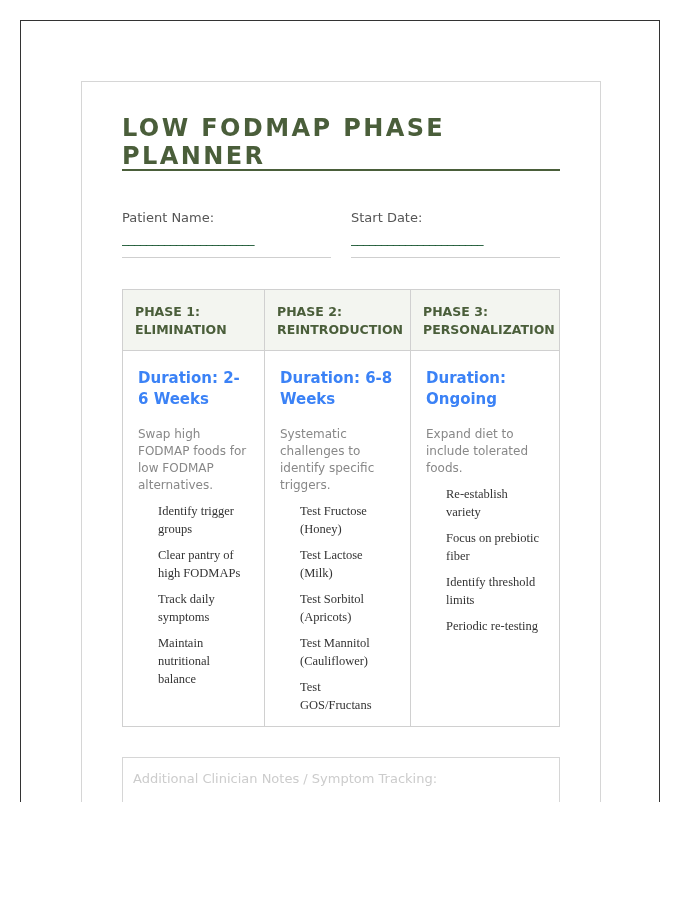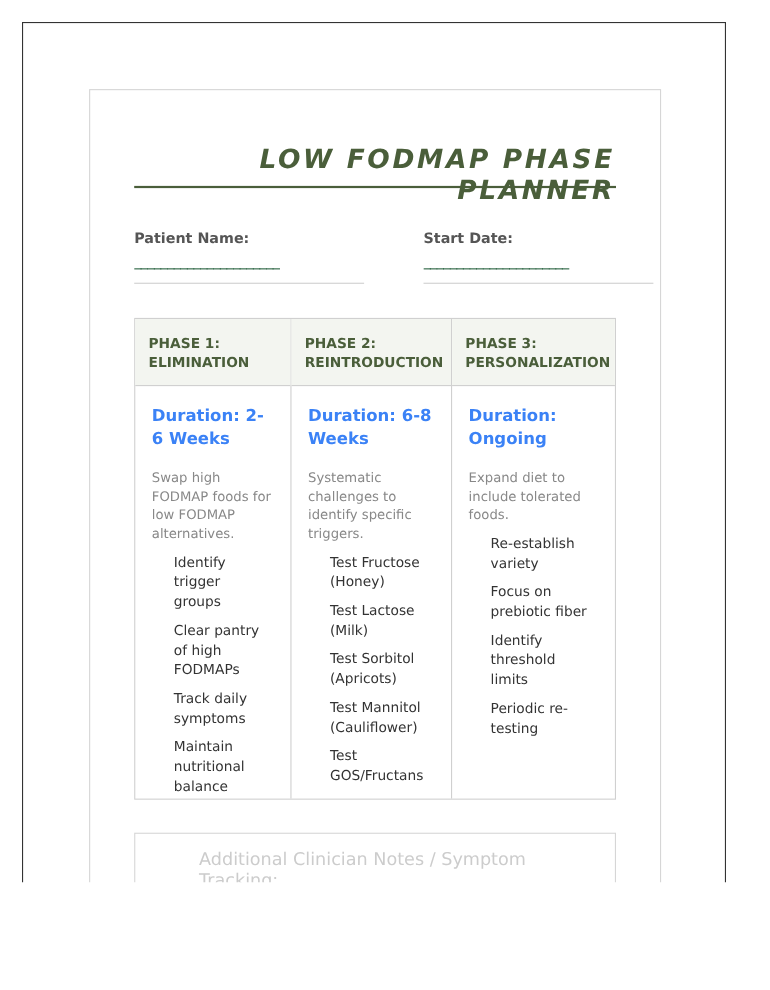--- a/index.html
+++ b/index.html
@@ -3,60 +3,60 @@
 <meta charset="utf-8">
 <style>
   html, body { margin:0; padding:0; background:#ffffff; }
   body { width:700px; height:900px; position:relative; overflow:hidden;
          font-family:"DejaVu Sans", "Liberation Sans", sans-serif; }
   .viewport { position:absolute; left:0; top:0; width:700px; height:802px; overflow:hidden; }
   .outer-frame { position:absolute; left:20px; top:20px; width:640px; height:900px;
                  border:1px solid #333333; box-sizing:border-box; background:#ffffff; }
   .page { position:absolute; left:81px; top:81px; width:520px; height:900px;
           border:1px solid #d6d6d6; box-sizing:border-box; background:#ffffff; }
-  .title { position:absolute; left:122px; top:131px; width:437px; text-align:right;
+  .title { position:absolute; left:122px; top:114px; width:437px; text-align:left;
            font-size:24px; font-weight:bold; letter-spacing:2.4px; color:#4a5e3a;
-           font-family:"DejaVu Sans", sans-serif;font-style:italic; }
+           font-family:"DejaVu Sans", sans-serif; }
   .title-rule { position:absolute; left:122px; top:169px; width:438px; height:2px; background:#4a5e3a; }
   .field { position:absolute; top:210px; width:209px; }
-  .field-label { font-size:13px; color:#555555; font-family:"DejaVu Sans", sans-serif;font-weight:bold; }
+  .field-label { font-size:13px; color:#555555; font-family:"DejaVu Sans", sans-serif; }
   .field-blank { margin-top:6px; font-size:13px; color:#14532d; letter-spacing:-0.5px; white-space:nowrap; overflow:hidden;}
   .field-line { position:absolute; top:47px; left:0; width:100%; height:1px; background:#cfcfcf; }
   .phase-table { position:absolute; left:122px; top:289px; width:438px; height:438px;
                  border:1px solid #d0d0d0; box-sizing:border-box; display:flex; }
   .col { position:relative; border-right:1px solid #d0d0d0; box-sizing:border-box; }
   .col:last-child { border-right:none; }
   .col-head { height:61px; background:#f3f5f0; border-bottom:1px solid #d0d0d0; box-sizing:border-box;
               padding:13px 12px 0 12px; font-size:12.5px; font-weight:bold; color:#4a5e3a; line-height:18px; }
   .col-body { padding:17px 14px 0 15px; }
   .duration { font-size:15px; font-weight:bold; color:#3b82f6; line-height:21px; }
   .desc { margin-top:16px; font-size:12px; color:#888888; line-height:17px; }
-  .items { list-style:none; margin:8px 4px 0 0; padding:0 0 0 20px; }
+  .items { list-style:none; margin:8px 4px 0 0; padding:0 0 0 20px;font-family:Liberation Serif, serif; }
   .items li { font-size:12.5px; color:#333333; line-height:18px; margin-bottom:8px; }
   .notes { position:absolute; left:122px; top:757px; width:438px; height:200px;
            border:1px solid #d6d6d6; box-sizing:border-box; padding:13px 10px; }
-  .notes-label { font-size:16px; color:#cccccc;margin-left:48px; }
+  .notes-label { font-size:13px; color:#cccccc; }
 </style>
 </head>
 <body>
 
 <div class="viewport">
   <div class="outer-frame"></div>
   <div class="page"></div>
 
   <div class="title">LOW FODMAP PHASE PLANNER</div>
   <div class="title-rule"></div>
 
   <div class="field" style="left:122px;">
     <div class="field-label">Patient Name:</div>
     <div class="field-blank">______________________</div>
     <div class="field-line"></div>
   </div>
 
-  <div class="field" style="left:351px;margin-left:34px;">
+  <div class="field" style="left:351px;">
     <div class="field-label">Start Date:</div>
     <div class="field-blank">______________________</div>
     <div class="field-line"></div>
   </div>
 
   <div class="phase-table">
     <div class="col" style="width:142px;">
       <div class="col-head">
         <div>PHASE 1:</div>
         <div>ELIMINATION</div>

